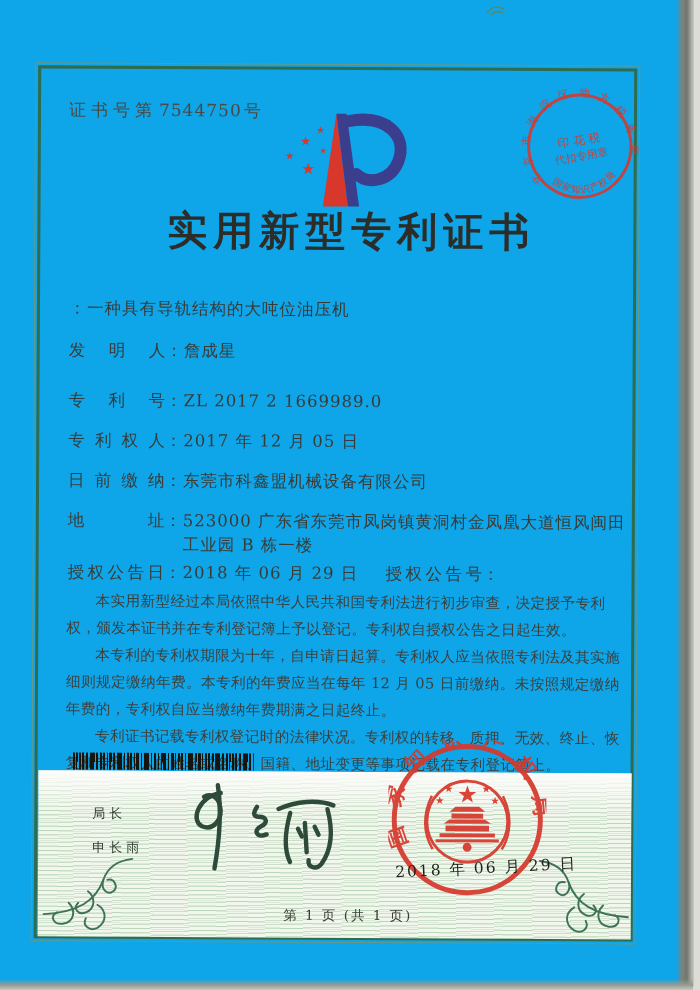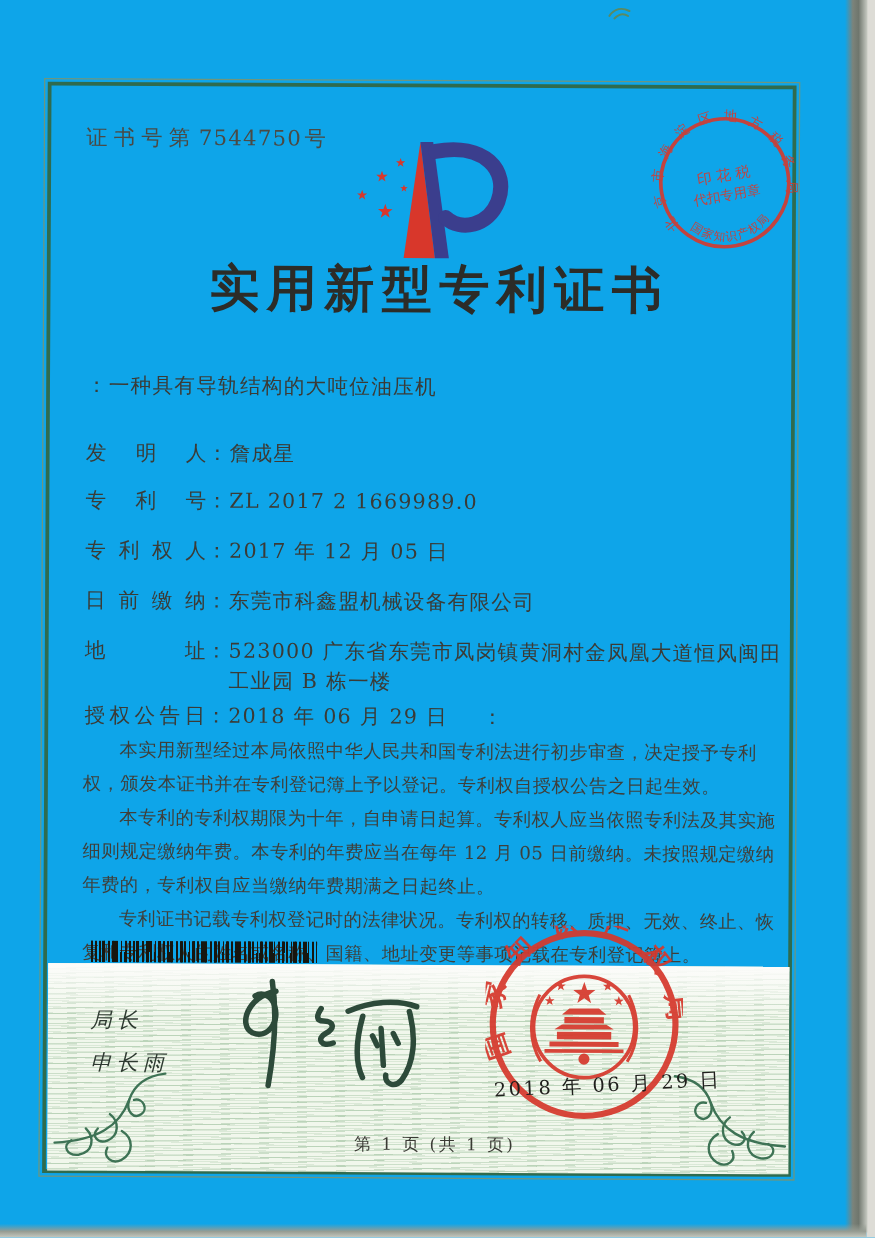--- a/index.html
+++ b/index.html
@@ -50,21 +50,21 @@
     background-image:
       repeating-linear-gradient(178.2deg,rgba(104,158,108,0.28) 0 1px,rgba(0,0,0,0) 1px 4px),
       repeating-linear-gradient(181.5deg,rgba(104,158,108,0.16) 0 1px,rgba(0,0,0,0) 1px 5px);}
   .guilloche .fade{position:absolute;left:0;top:0;right:0;height:42px;
     background:linear-gradient(180deg,#fcfcfa 0,rgba(252,252,250,0) 100%);}
 
   .flourish{position:absolute;width:96px;height:82px;}
   .flourish.bl{left:42px;top:856px;}
   .flourish.br{left:538px;top:856px;transform:scaleX(-1);}
 
-  .director{position:absolute;left:74px;font-size:17px;letter-spacing:4px;color:#2e3a31;font-style:italic;}
+  .director{position:absolute;left:94px;font-size:13px;letter-spacing:4px;color:#2e3a31;}
   .sig{position:absolute;left:176px;top:778px;}
 
   .seal{position:absolute;left:390px;top:740px;opacity:0.93;}
   .sealdate{position:absolute;left:397px;top:856px;width:230px;font-size:15.5px;
     letter-spacing:2px;color:#1f1f1c;transform:rotate(-3deg);}
 
   .pageinfo{position:absolute;left:0;top:907px;width:100%;text-align:center;
     font-size:13.5px;letter-spacing:2px;color:#3a3a34;}
 
   .taxstamp{position:absolute;left:519px;top:86px;transform:rotate(-10deg);opacity:0.9;}
@@ -137,21 +137,21 @@
       <text x="60" y="58" font-size="12" fill="#d6392d" text-anchor="middle">印 花 税</text>
       <text x="60" y="74" font-size="11" fill="#d6392d" text-anchor="middle">代扣专用章</text>
     </svg>
 
     <div class="title">实用新型专利证书</div>
 
     <div class="frow" style="top:298px">
       <span class="fcolon">：</span>
       <span class="fvalue">一种具有导轨结构的大吨位油压机</span>
     </div>
-    <div class="frow" style="top:352px">
+    <div class="frow" style="top:340px">
       <span class="flabel">发明人</span>
       <span class="fcolon">：</span>
       <span class="fvalue">詹成星</span>
     </div>
     <div class="frow" style="top:390px">
       <span class="flabel">专利号</span>
       <span class="fcolon">：</span>
       <span class="fvalue">ZL 2017 2 1669989.0</span>
     </div>
     <div class="frow" style="top:430px">
@@ -167,20 +167,21 @@
     <div class="frow" style="top:510px">
       <span class="flabel">地址</span>
       <span class="fcolon">：</span>
       <span class="fvalue-wrap">523000 广东省东莞市凤岗镇黄洞村金凤凰大道恒风闽田工业园 B 栋一楼</span>
     </div>
     <div class="frow" style="top:562px;width:566px">
       <span class="flabel">授权公告日</span>
       <span class="fcolon">：</span>
       <span class="fvalue">2018 年 06 月 29 日</span>
       <span class="grant-right">
+        <span class="flabel">授权公告号</span>
         <span class="fcolon">：</span>
       </span>
     </div>
 
     <div class="bodytext">
       <p>本实用新型经过本局依照中华人民共和国专利法进行初步审查，决定授予专利权，颁发本证书并在专利登记簿上予以登记。专利权自授权公告之日起生效。</p>
       <p>本专利的专利权期限为十年，自申请日起算。专利权人应当依照专利法及其实施细则规定缴纳年费。本专利的年费应当在每年 12 月 05 日前缴纳。未按照规定缴纳年费的，专利权自应当缴纳年费期满之日起终止。</p>
       <p>专利证书记载专利权登记时的法律状况。专利权的转移、质押、无效、终止、恢复和专利权人的姓名或名称、国籍、地址变更等事项记载在专利登记簿上。</p>
     </div>
 

